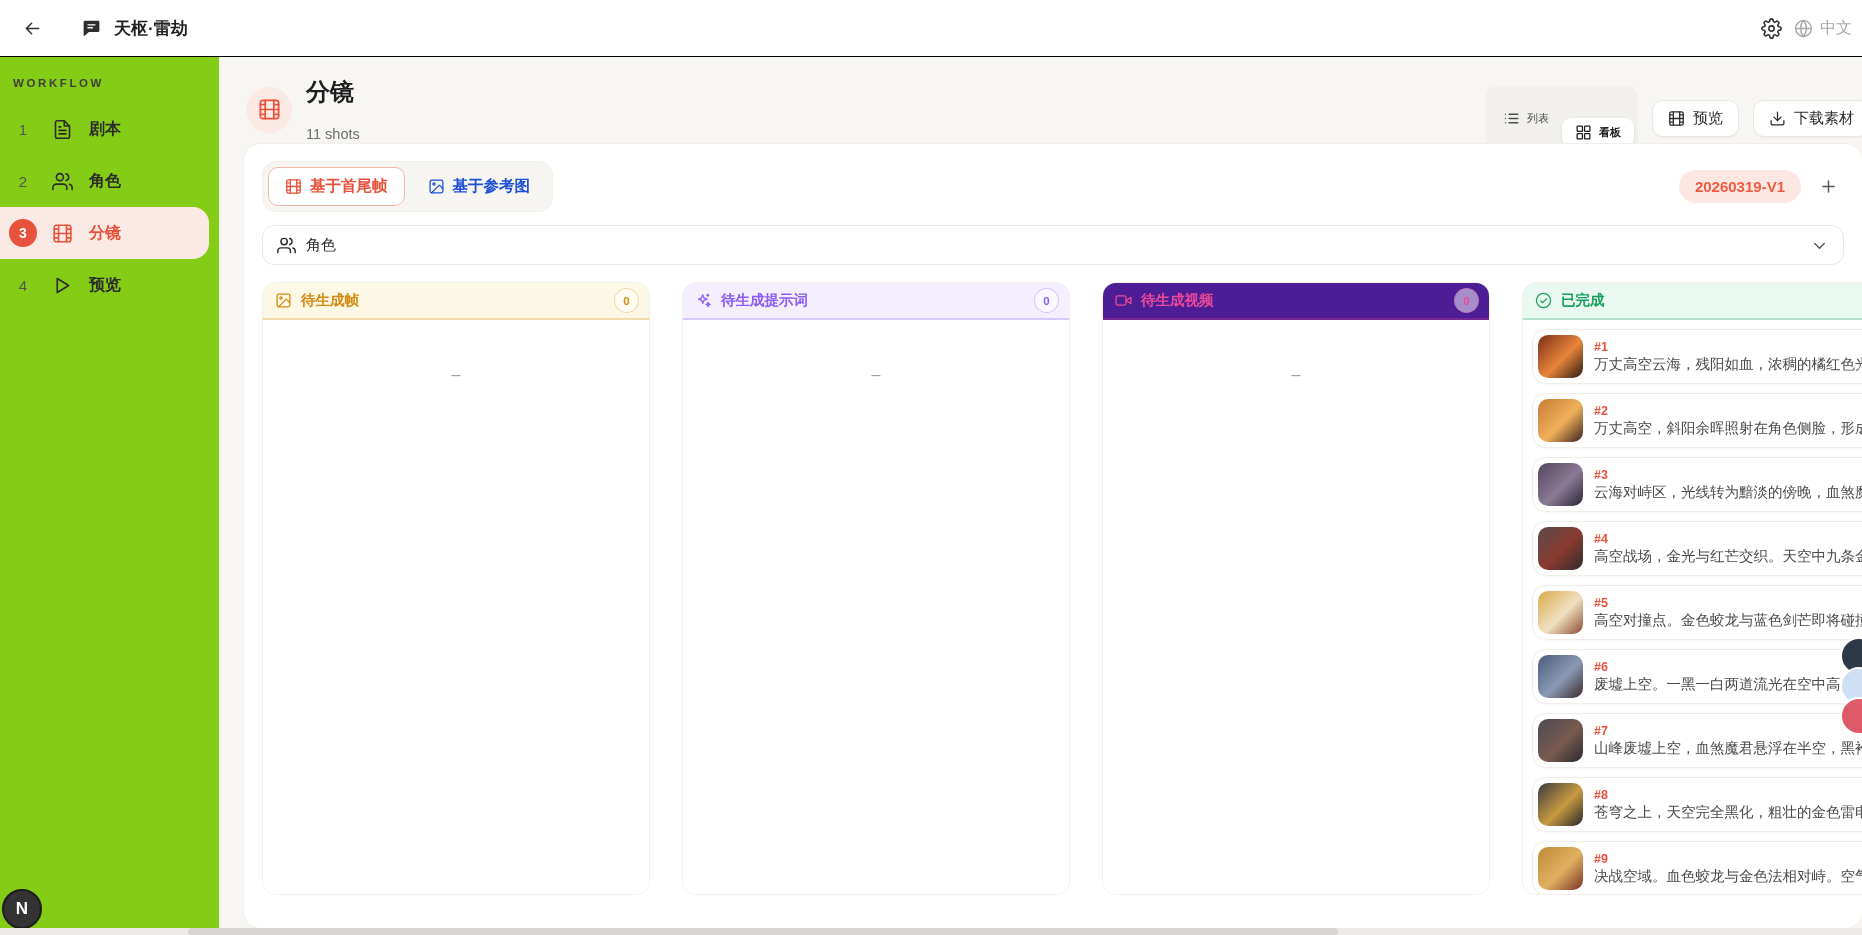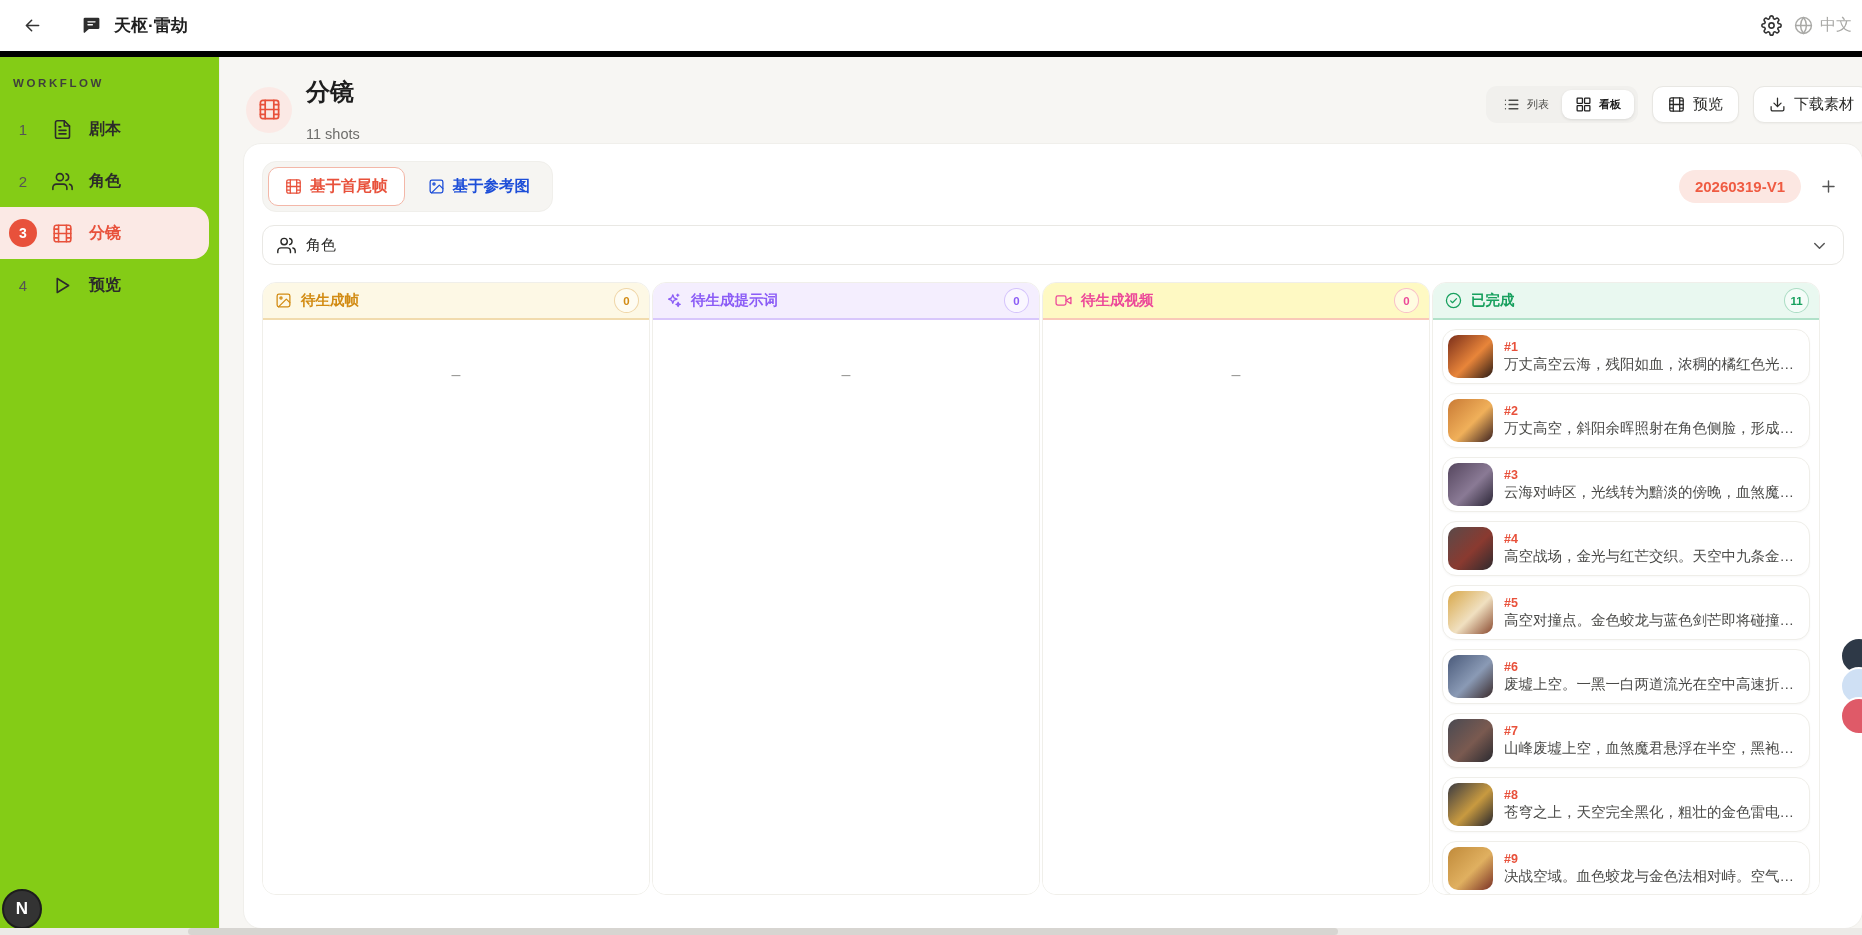--- a/index.html
+++ b/index.html
@@ -9,21 +9,21 @@
     background:#f7f6f3; color:#222; position:relative;
   }
   .ic { display:inline-flex; flex:none; }
   .ic svg { width:100%; height:100%; }
   .ic16{width:17px;height:17px} .ic18{width:19px;height:19px}
   .ic20{width:21px;height:21px} .ic22{width:23px;height:23px}
   button { font-family:inherit; background:none; border:none; cursor:pointer; color:inherit; }
 
   
   .topbar {
-    height:57px; background:#fff; border-bottom:6px solid #000000;
+    height:57px; background:#fff; border-bottom:1px solid #000000;
     display:flex; align-items:center; padding:0 16px; position:relative; z-index:5;
   }
   .icon-btn { display:inline-flex; align-items:center; justify-content:center; padding:6px; border-radius:8px; color:#333; }
   .chat { margin-left:32px; color:#2d2d2d; }
   .tb-title { margin-left:12px; font-size:17px; font-weight:700; color:#1f1f1f; }
   .tb-right { margin-left:auto; display:flex; align-items:center; gap:6px; margin-right:-6px; }
   .lang { display:inline-flex; align-items:center; gap:7px; color:#a9a9a6; font-size:16px; }
 
   .body-row { display:flex; height:878px; }
 
@@ -47,42 +47,42 @@
   .page-head { display:flex; align-items:flex-start; padding:21px 0 0 26px; }
   .ph-left { display:flex; align-items:center; gap:14px; }
   .ph-icon { width:46px; height:46px; border-radius:50%; background:#fbe9e5; color:#e8513b;
     display:flex; align-items:center; justify-content:center; }
   .ph-left h1 { font-size:24px; font-weight:700; color:#1e1e1e; line-height:1.15; }
   .ph-sub { font-size:14.5px; color:#6d6d6a; margin-top:20px; }
   .ph-right { margin-left:auto; display:flex; align-items:center; gap:14px; margin-right:-8px; padding-top:8px; }
   .seg { display:flex; background:#f1f0ed; border-radius:11px; padding:4px; }
   .seg-btn { display:inline-flex; align-items:center; gap:7px; padding:6px 13px; border-radius:9px;
     font-size:11px; color:#4c4c49; }
-  .seg-active { background:#fff; box-shadow:0 1px 3px rgba(0,0,0,.1); color:#1e1e1e; font-weight:600; }
+  .seg-active { background:#fff; box-shadow:0 1px 3px rgba(0,0,0,.1); color:#1e1e1e; font-weight:600;margin-top:28px; }
   .btn { display:inline-flex; align-items:center; gap:8px; background:#fff; border:1px solid #e8e7e3;
     border-radius:11px; padding:8px 15px; font-size:15px; color:#2a2a28; box-shadow:0 1px 2px rgba(0,0,0,.04); }
 
   
   .card { position:absolute; left:23px; top:86px; width:1620px; height:786px;
     background:#fff; border-radius:18px; border:1px solid #f0efeb; padding:17px 18px; }
   .tabs-row { display:flex; align-items:center; }
   .tabgroup { display:flex; gap:6px; background:#f6f5f2; border:1px solid #f0efeb; border-radius:14px; padding:5px; }
   .tab { display:inline-flex; align-items:center; gap:8px; padding:8px 16px; border-radius:10px;
     font-size:15.5px; font-weight:600; color:#1d4ed8; border:1px solid transparent; }
   .tab-active { background:#fff; border-color:#f3b7a8; color:#e8513b; }
   .tr-right { margin-left:auto; display:flex; align-items:center; gap:12px; }
   .version-badge { background:#fce7e2; color:#ef5b42; font-size:15px; font-weight:600;
     padding:8px 16px; border-radius:999px; cursor:pointer; }
   .tr-right .icon-btn { color:#555; }
   .selector { margin-top:13px; width:100%; height:40px; display:flex; align-items:center; gap:10px;
     border:1px solid #e9e8e4; border-radius:12px; padding:0 14px; font-size:15px; color:#2a2a28; background:#fff; }
   .selector .chev { margin-left:auto; color:#555; }
 
   
-  .board { display:flex; gap:2px; margin-top:17px; }
+  .board { display:flex; gap:32px; margin-top:17px; }
   .col { width:388px; flex:none; border:1px solid #f0efea; border-radius:14px; overflow:hidden;
     background:#fff; height:613px; display:flex; flex-direction:column; }
   .col-head { display:flex; align-items:center; gap:9px; padding:0 10px 0 12px; height:37px; flex:none;
     font-size:14.5px; font-weight:700; }
   .col-count { margin-left:auto; width:25px; height:25px; border-radius:50%; border:1px solid;
     display:inline-flex; align-items:center; justify-content:center; font-size:11.5px; font-weight:700; background:rgba(255,255,255,.5); }
   .col-body { flex:1; background:#fff; overflow:hidden; }
   .col-empty { text-align:center; margin-top:46px; color:#9b9b98; font-size:16px; }
   .done-list { padding:9px; display:flex; flex-direction:column; gap:9px; }
   .shot-card { display:flex; align-items:center; gap:11px; background:#fff; border:1px solid #efeee9;
@@ -323,21 +323,21 @@
                   </svg>
                 </span>
                 <span class="col-title">待生成提示词</span>
                 <span class="col-count" style="border-color: rgba(139, 92, 246, 0.333); color: rgb(139, 92, 246);">0</span>
               </div>
               <div class="col-body">
                 <div class="col-empty">–</div>
               </div>
             </div>
             <div class="col">
-              <div class="col-head" style="background: #fef9c3; color: rgb(236, 72, 153); border-bottom: 2px solid rgba(236, 72, 153, 0.267);">
+              <div class="col-head" style="background: #4c1d95; color: rgb(236, 72, 153); border-bottom: 2px solid rgba(236, 72, 153, 0.267);">
                 <span class="ic ic16">
                   <svg viewBox="0 0 24 24" fill="none" stroke="currentColor" stroke-width="1.8" stroke-linecap="round" stroke-linejoin="round">
                     <rect x="1.5" y="5.5" width="14" height="13" rx="2.5"></rect>
                     <path d="M22.5 7.5l-7 4.5 7 4.5z"></path>
                   </svg>
                 </span>
                 <span class="col-title">待生成视频</span>
                 <span class="col-count" style="border-color: rgba(236, 72, 153, 0.333); color: rgb(236, 72, 153);">0</span>
               </div>
               <div class="col-body">

